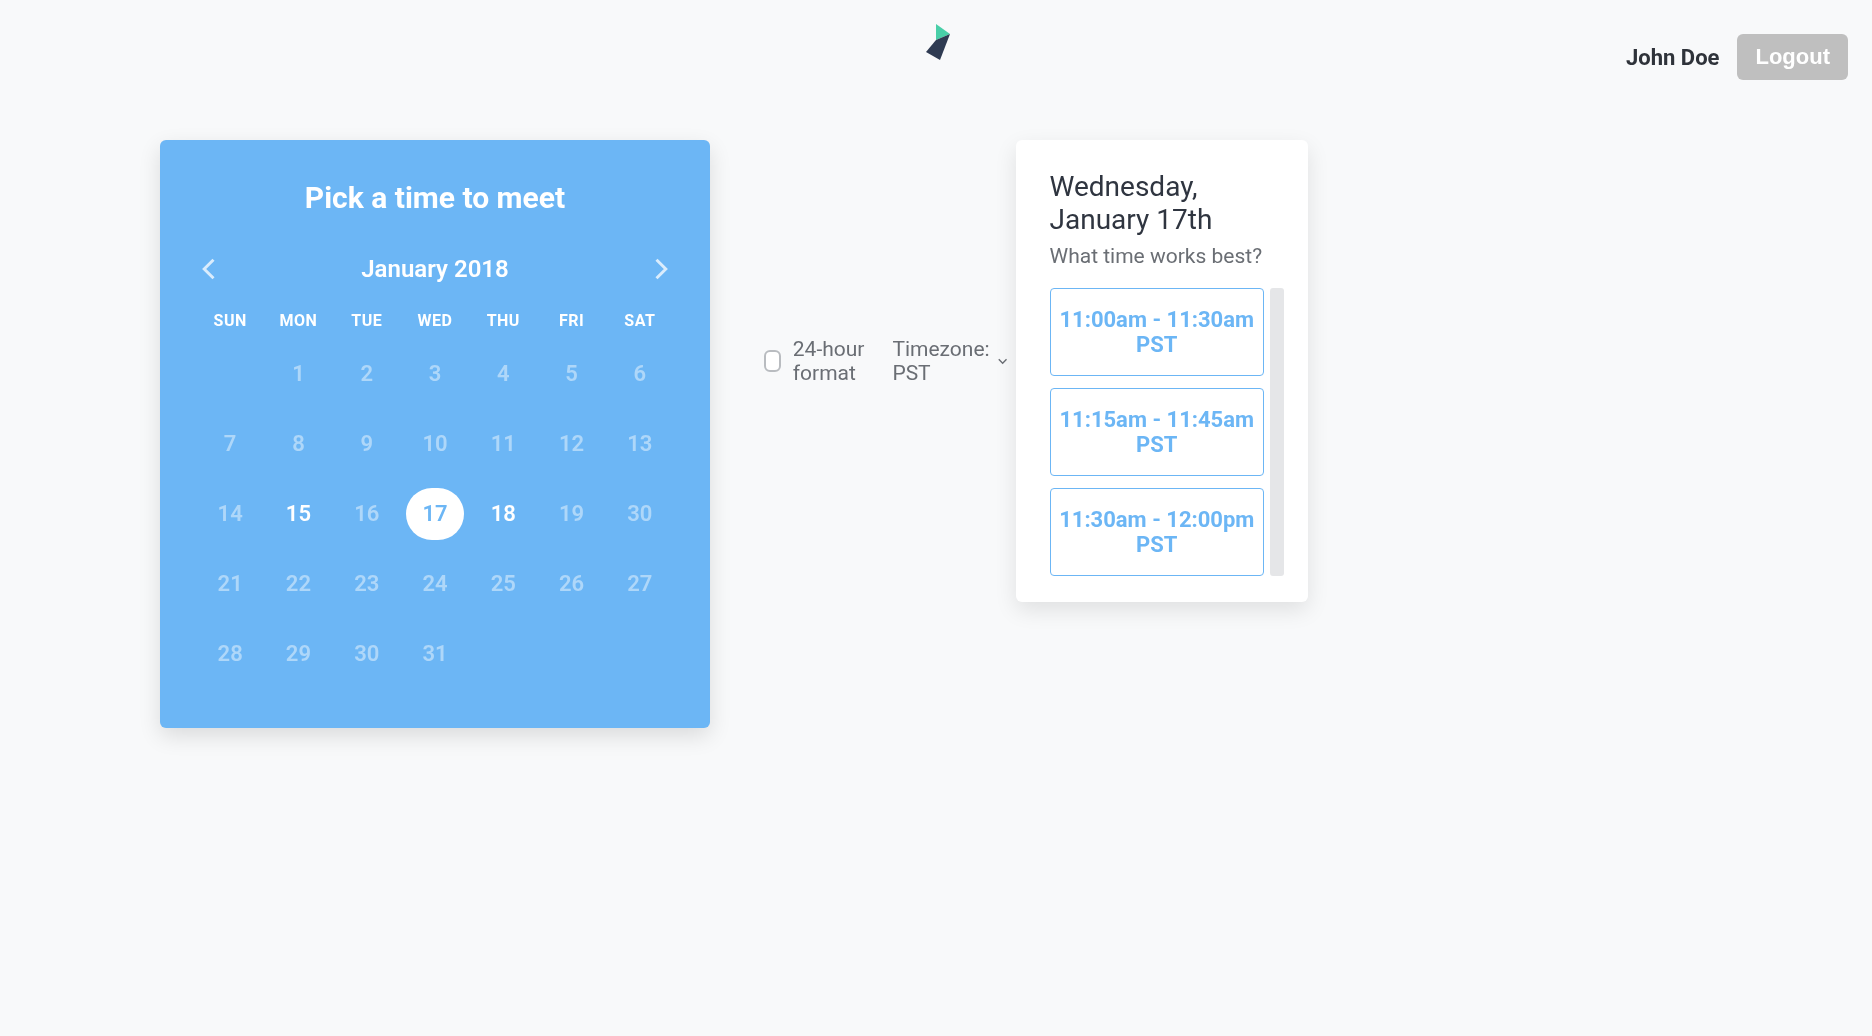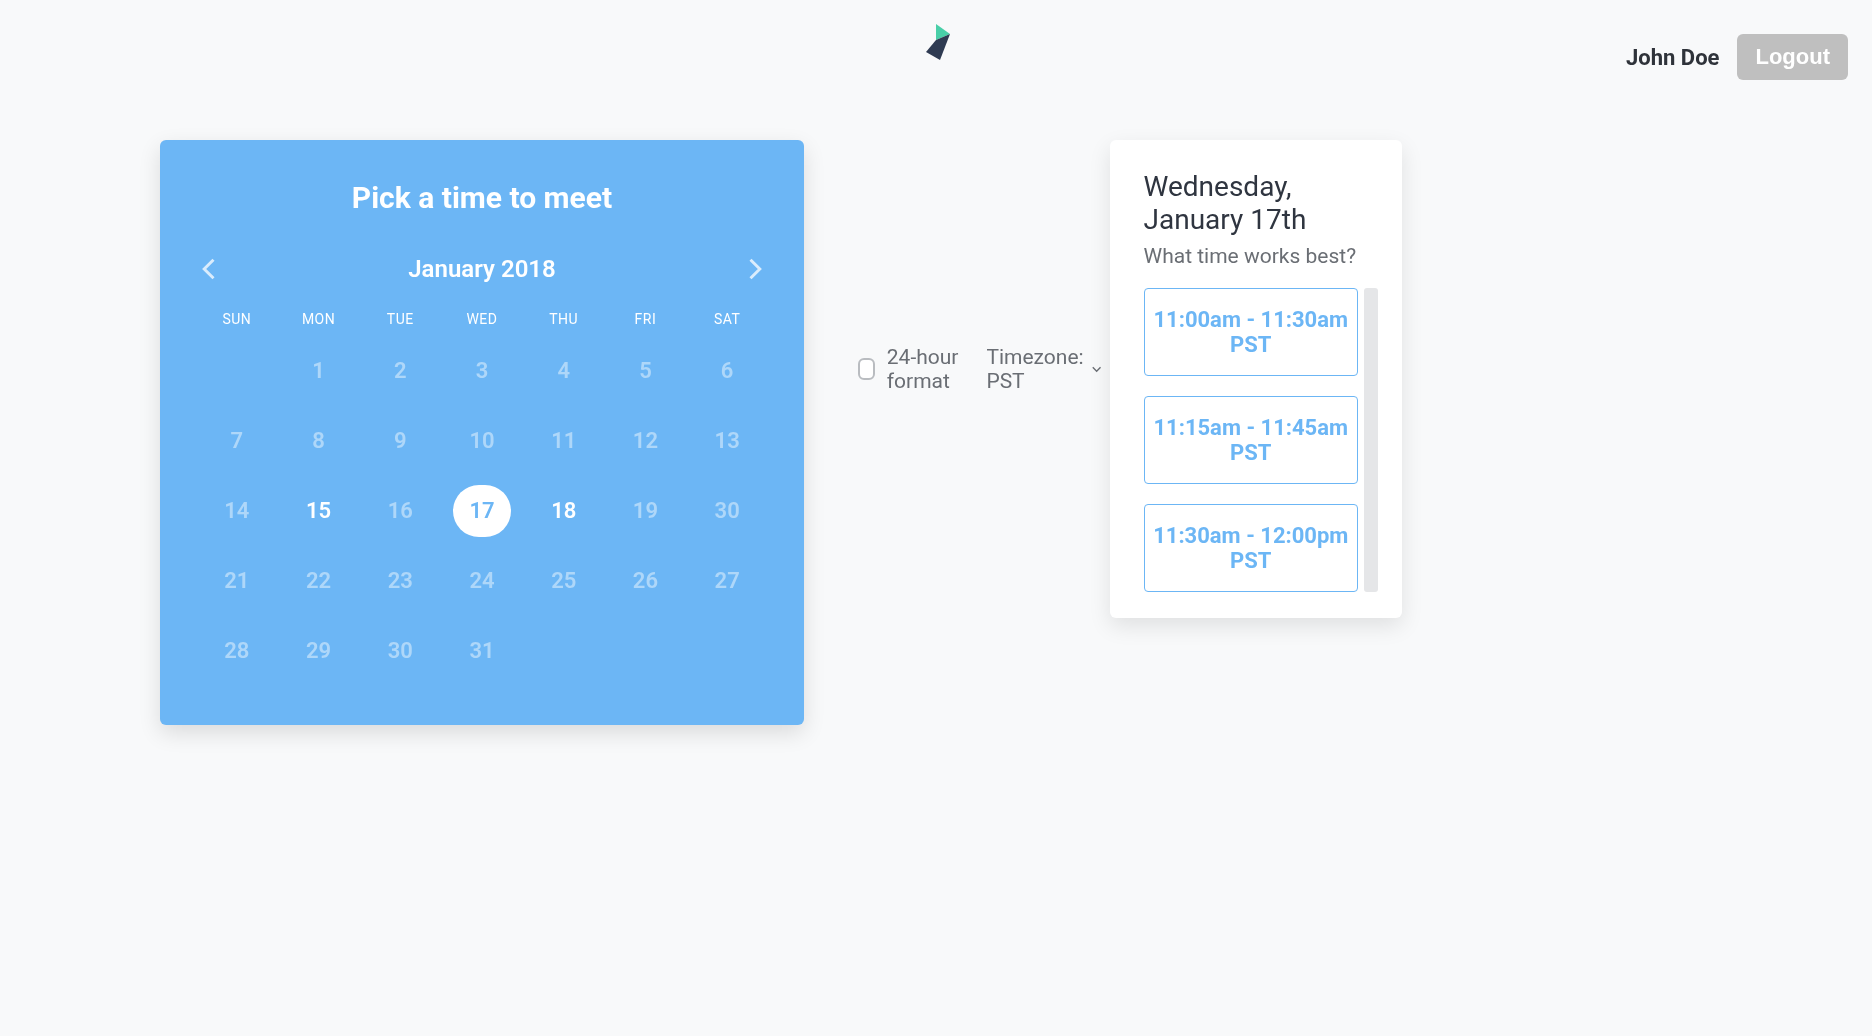--- a/index.html
+++ b/index.html
@@ -49,21 +49,21 @@
   
   .main {
     display: flex;
     gap: 48px;
     padding: 60px 0 0 160px;
     align-items: flex-start;
   }
 
   
   .calendar {
-    width: 644px;
+    width: 550px;
     background: #6cb6f5;
     border-radius: 6px;
     padding: 40px 36px 48px 36px;
     color: #fff;
     box-shadow: 0 8px 22px rgba(0,0,0,0.12);
   }
   .cal-title {
     text-align: center;
     font-size: 30px;
     font-weight: 700;
@@ -85,22 +85,22 @@
     font-size: 24px;
     font-weight: 600;
   }
   .cal-grid {
     display: grid;
     grid-template-columns: repeat(7, 1fr);
     row-gap: 18px;
     text-align: center;
   }
   .dow {
-    font-size: 14px;
-    font-weight: 400;
+    font-size: 16px;
+    font-weight: 700;
     letter-spacing: 0.5px;
     color: #fff;
   }
   .day {
     font-size: 22px;
     font-weight: 600;
     height: 52px;
     line-height: 52px;
     position: relative;
     cursor: default;
@@ -194,21 +194,21 @@
     border-radius: 3px;
   }
   .slot {
     border: 1.5px solid #6cb6f5;
     border-radius: 4px;
     color: #6cb6f5;
     font-size: 22px;
     font-weight: 700;
     text-align: center;
     padding: 18px 0;
-    margin-bottom: 20px;
+    margin-bottom: 12px;
     cursor: pointer;
     background: #fff;
   }
   .slot:last-child { margin-bottom: 0; }
 </style>
 </head>
 <body>
 
 <div class="header">
   <div class="logo">

